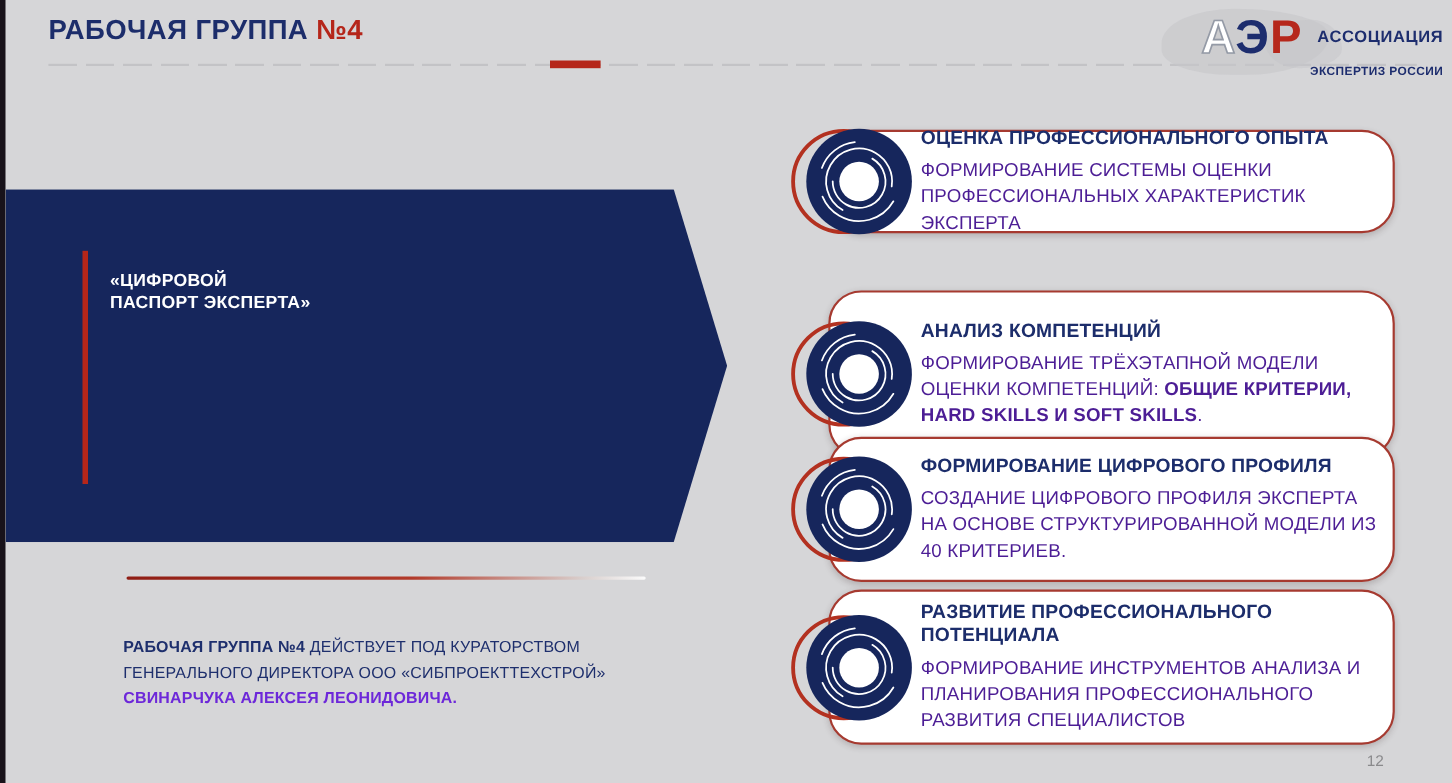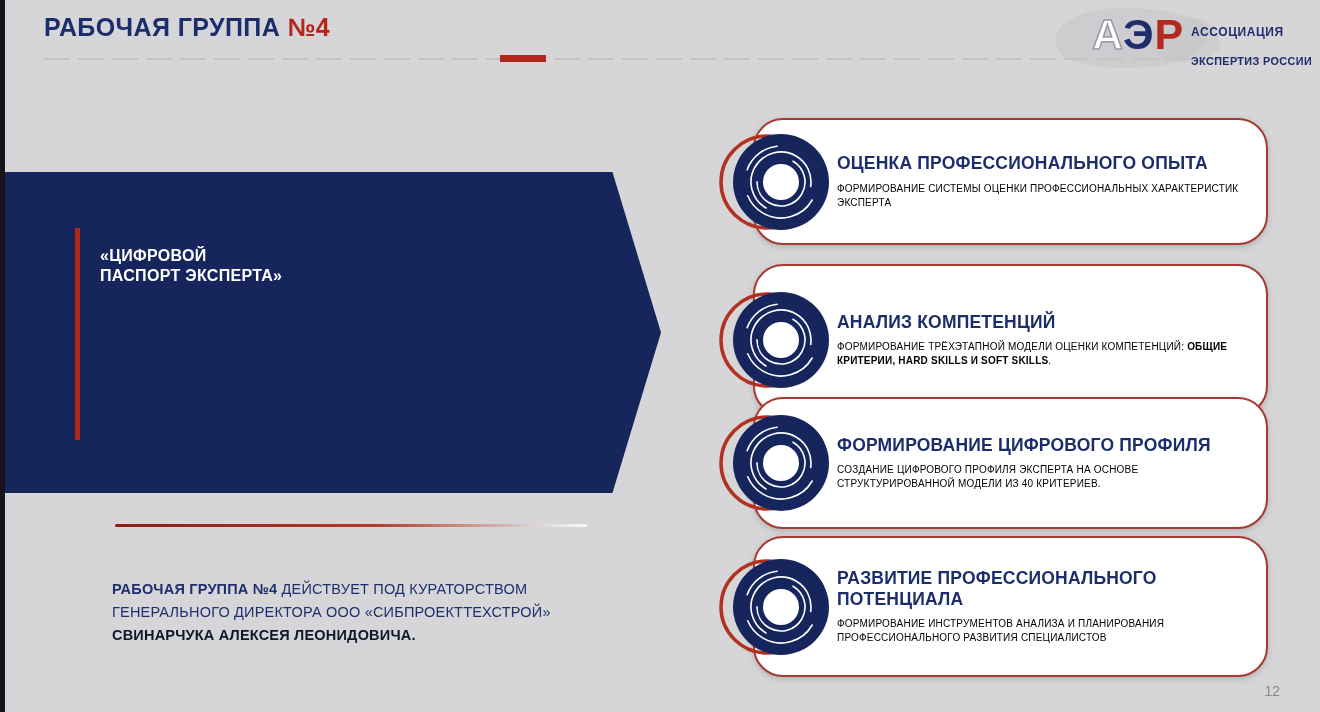--- a/index.html
+++ b/index.html
@@ -22,58 +22,58 @@
   .logo-map{position:absolute;left:1056px;top:8px;width:152px;height:60px;background:#c6c6c9;
     opacity:.6;border-radius:46% 60% 52% 44%/55% 42% 62% 40%;}
   .logo-map2{position:absolute;left:1150px;top:18px;width:70px;height:44px;background:#c6c6c9;
     opacity:.5;border-radius:60% 40% 55% 45%/45% 60% 40% 55%;}
   .logo-letters{position:absolute;left:1092px;top:13px;font-size:43px;font-weight:bold;
     line-height:1;letter-spacing:1px;white-space:nowrap;}
   .logo-letters .la{color:#ffffff;-webkit-text-stroke:1.5px #949aa6;text-shadow:0 0 1px #949aa6;}
   .logo-letters .le{color:#1d2d6e;}
   .logo-letters .lr{color:#b6281c;}
   .logo-org{position:absolute;left:1191px;top:25px;color:#1d2d6e;font-weight:bold;line-height:1.25;}
-  .logo-org .l1{font-size:12px;letter-spacing:.6px;}
+  .logo-org .l1{font-size:15px;letter-spacing:.6px;text-align:right;}
   .logo-org .l2{font-size:10.8px;letter-spacing:.4px;margin-top:15px;}
 
   
   .banner{position:absolute;left:5px;top:172px;width:656px;height:321px;background:#16265c;
     clip-path:polygon(0 0,92.6% 0,100% 50%,92.6% 100%,0 100%);}
   .banner-accent{position:absolute;left:70px;top:56px;width:5px;height:212px;background:#b5261a;}
   .banner-heading{position:absolute;left:95px;top:74px;color:#ffffff;font-weight:bold;
     font-size:16px;line-height:1.28;letter-spacing:.3px;}
   .banner-body{position:absolute;left:110px;top:148px;width:396px;color:#eef1f7;
     font-size:15.5px;line-height:1.5;letter-spacing:.2px;}
   .banner-body .b{font-weight:bold;color:#ffffff;}
 
   
   .red-divider{position:absolute;left:115px;top:524px;width:472px;height:3px;border-radius:2px;
     background:linear-gradient(90deg,#8f1d14,#b23a2a 55%,#d9cfcd 88%,rgba(255,255,255,.9));}
   .curator{position:absolute;left:112px;top:578px;font-size:14.5px;line-height:1.58;
     color:#1e2f6d;letter-spacing:.2px;}
   .curator .b{font-weight:bold;}
-  .curator .red{color:#0f172a;font-weight:bold;}
+  .curator .red{color:#6d28d9;font-weight:bold;}
 
   
   .card{position:absolute;left:753px;width:515px;background:#ffffff;border:2px solid #a63a30;
     border-radius:30px;box-shadow:0 2px 6px rgba(60,40,40,.22);box-sizing:border-box;}
-  .card-1{top:118px;height:127px;}
+  .card-1{top:118px;height:94px;}
   .card-2{top:264px;height:152px;}
   .card-3{top:397px;height:132px;}
   .card-4{top:536px;height:141px;}
   .card-icon{position:absolute;left:-44px;top:50%;transform:translateY(-50%);
     width:122px;height:110px;}
   .card-text{height:100%;margin-left:82px;padding-right:14px;display:flex;
     flex-direction:column;justify-content:center;}
   .card-title{font-size:17.5px;font-weight:bold;color:#1c2d6b;line-height:1.22;
     letter-spacing:.2px;margin-bottom:7px;}
-  .card-body{font-size:10px;color:#000000;line-height:1.4;letter-spacing:.2px;}
+  .card-body{font-size:17px;color:#4c1d95;line-height:1.4;letter-spacing:.2px;}
   .card-body .b{font-weight:bold;}
 
-  .page-number{position:absolute;right:40px;bottom:13px;font-size:14px;color:#8a8a8c;}
+  .page-number{position:absolute;right:62px;bottom:13px;font-size:14px;color:#8a8a8c;}
 </style>
 </head>
 <body>
 
 <div class="slide">
 
   <div class="edge-strip"></div>
 
   <div class="page-title"><span>РАБОЧАЯ ГРУППА </span><span class="num">№4</span></div>
   <div class="header-rule"></div>

